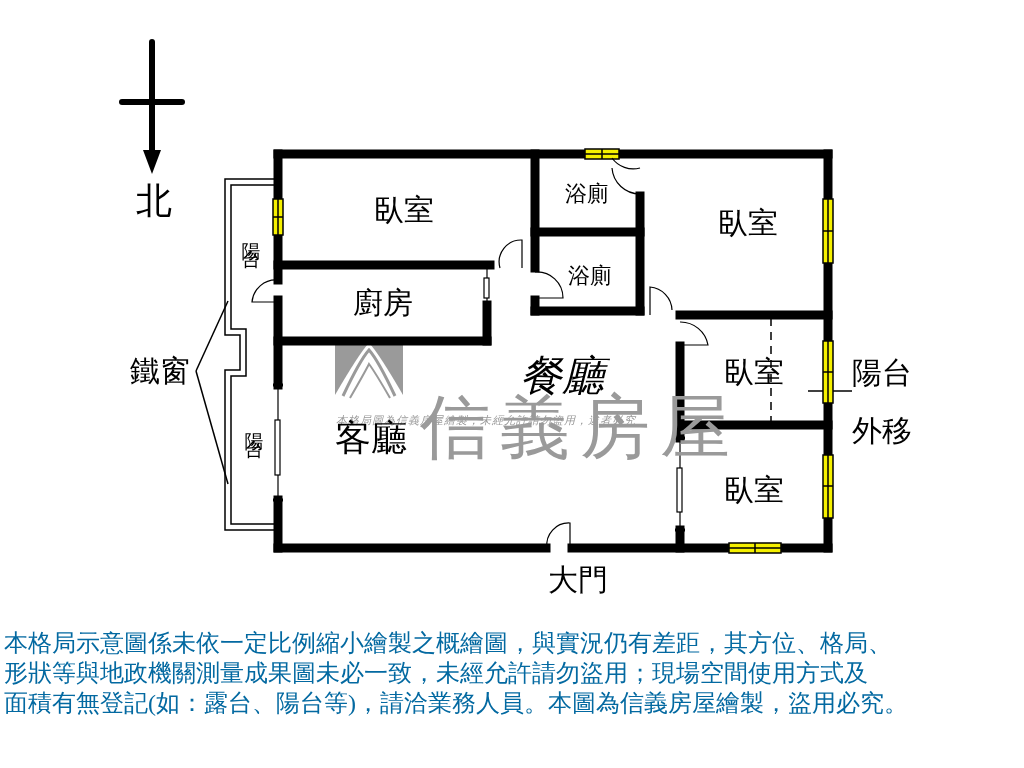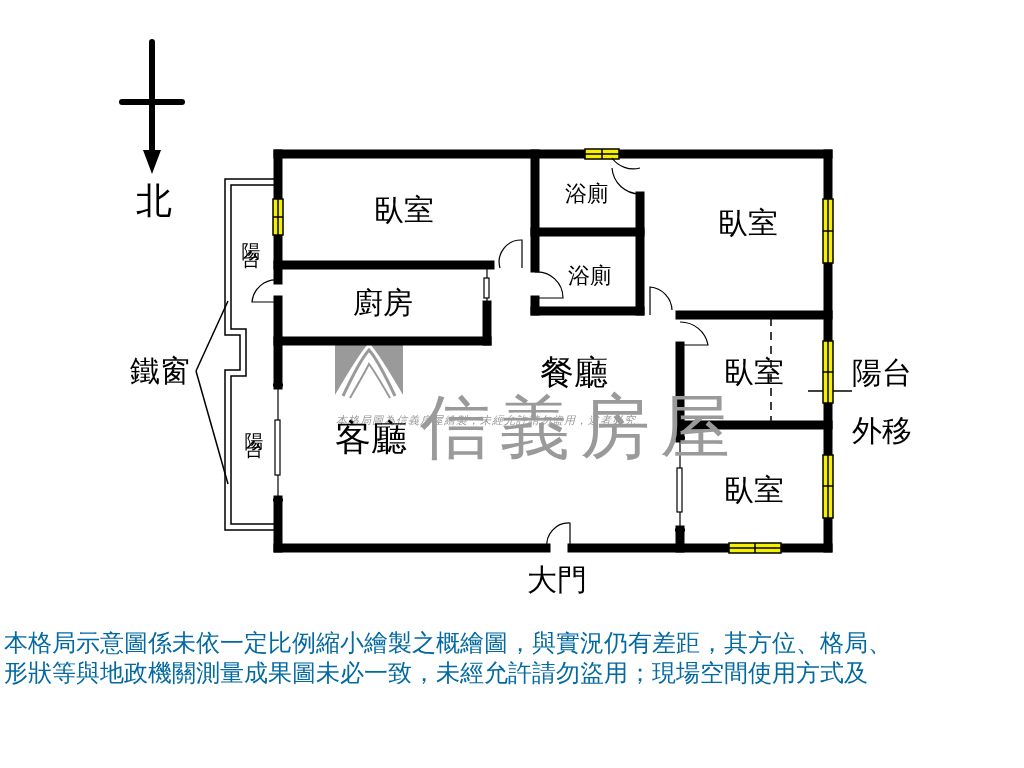--- a/index.html
+++ b/index.html
@@ -157,29 +157,30 @@
 <div class="wm-text" style="left:420px;top:334px;font-size:70px;letter-spacing:10px;margin-top:47px;">信義房屋</div>
 <div class="wm-text" style="left:336px;top:413px;font-size:11px;letter-spacing:1px;font-style:italic;">本格局圖為信義房屋繪製，未經允許請勿盜用，違者必究</div>
 
 <div class="lbl" style="left:136px;top:183px;font-size:36px;">北</div>
 
 <div class="lbl room-lg" style="left:374px;top:195px;">臥室</div>
 <div class="lbl room-md" style="left:565px;top:183px;">浴廁</div>
 <div class="lbl room-md" style="left:568px;top:265px;">浴廁</div>
 <div class="lbl room-lg" style="left:718px;top:208px;">臥室</div>
 <div class="lbl room-lg" style="left:353px;top:288px;">廚房</div>
-<div class="lbl room-lg" style="left:540px;top:355px;font-size:34px;">餐廳</div>
+<div class="lbl room-lg" style="left:520px;top:355px;font-size:42px;font-style:italic;">餐廳</div>
 <div class="lbl room-lg" style="left:335px;top:420px;font-size:36px;">客廳</div>
 <div class="lbl room-lg" style="left:724px;top:357px;">臥室</div>
 <div class="lbl room-lg" style="left:724px;top:475px;">臥室</div>
 
 <div class="lbl room-sm vert" style="left:242px;top:228px;">陽台</div>
 <div class="lbl room-sm vert" style="left:245px;top:418px;">陽台</div>
 <div class="lbl room-lg" style="left:852px;top:358px;">陽台</div>
 <div class="lbl room-lg" style="left:852px;top:416px;">外移</div>
 
 <div class="lbl room-lg" style="left:130px;top:356px;">鐵窗</div>
-<div class="lbl room-lg" style="left:527px;top:565px;">大門</div>
+<div class="lbl room-lg" style="left:548px;top:565px;">大門</div>
 
 <div id="disclaimer">
   <div>本格局示意圖係未依一定比例縮小繪製之概繪圖，與實況仍有差距，其方位、格局、</div>
   <div>形狀等與地政機關測量成果圖未必一致，未經允許請勿盜用；現場空間使用方式及</div>
+  <div>面積有無登記(如：露台、陽台等)，請洽業務人員。本圖為信義房屋繪製，盜用必究。</div>
 </div>
 
 </body></html>

